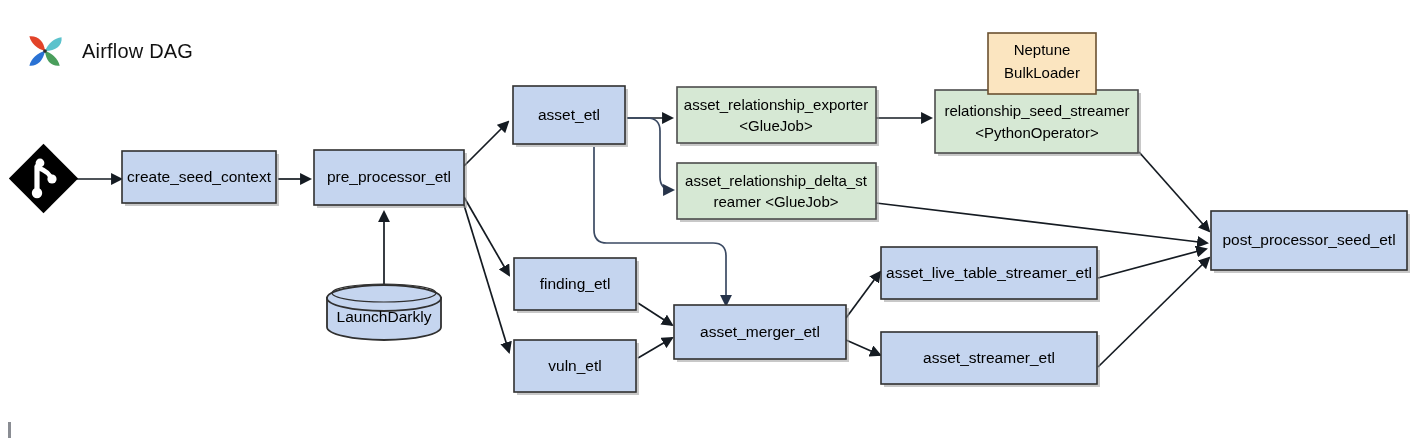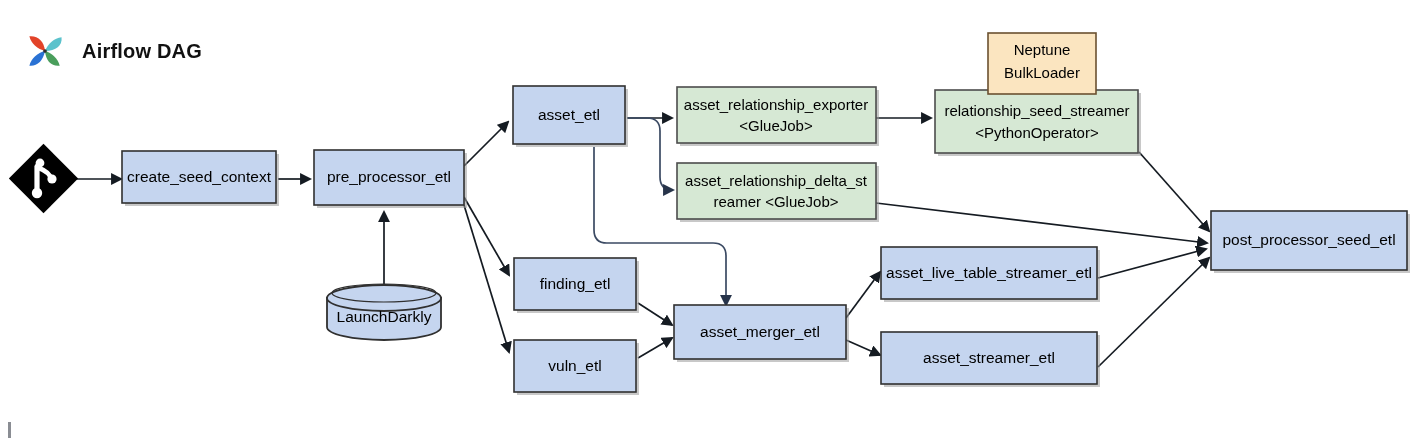--- a/index.html
+++ b/index.html
@@ -24,21 +24,21 @@
   .header {
     position: absolute;
     left: 22px;
     top: 28px;
     display: flex;
     align-items: center;
     gap: 14px;
   }
   .header-title {
     font-size: 20px;
-    font-weight: bold;
+    font-weight: normal;
     color: #111111;
     letter-spacing: 0.2px;
     white-space: nowrap;
   }
   .logo-wrap {
     width: 46px;
     height: 46px;
     display: block;
   }
   .node-label {

